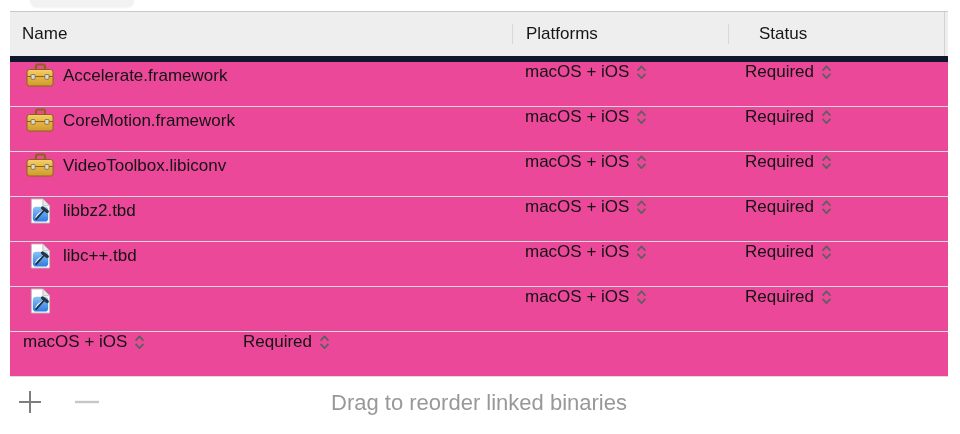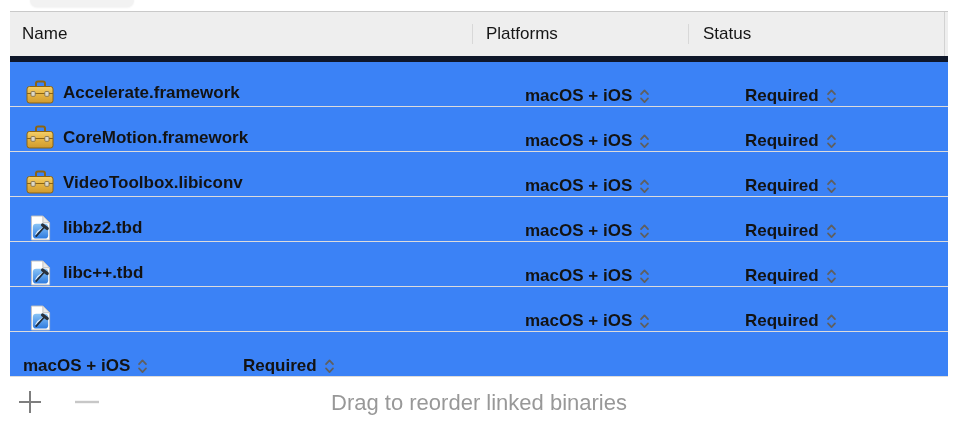--- a/index.html
+++ b/index.html
@@ -19,26 +19,26 @@
   }
   .thead{
     position:relative;display:flex;align-items:center;height:44px;
     background:#eeeeee;
     border-top:1px solid #c9c9c9;border-bottom:6px solid #0f172a;
     font-size:17px;color:#161616;
   }
   .th{display:flex;align-items:center;}
   .th-name{flex:1;padding-left:12px;}
   .th-platforms{width:216px;box-sizing:border-box;border-left:1px solid #d8d8d8;padding-left:13px;}
-  .th-status{width:260px;box-sizing:border-box;border-left:1px solid #d8d8d8;padding-left:14px;}
+  .th-status{width:220px;box-sizing:border-box;border-left:1px solid #d8d8d8;padding-left:30px;}
   .thead-right-sep{position:absolute;right:3px;top:0;bottom:0;width:1px;background:#d2d2d2;}
   .row{
-    display:flex;align-items:flex-end;height:44px;
-    border-bottom:1px solid #dcdcdc;background:#3b82f6;
-    font-size:17px;color:#131313;font-weight:bold;
+    display:flex;align-items:flex-start;height:44px;
+    border-bottom:1px solid #dcdcdc;background:#ec4899;
+    font-size:17px;color:#131313;
   }
   .cell-name{flex:1;display:flex;align-items:center;padding-left:16px;}
   .cell-name .icn{width:28px;height:27px;display:flex;align-items:center;justify-content:center;margin-right:9px;flex:0 0 28px;}
   .cell-pop{box-sizing:border-box;display:flex;align-items:center;}
   .cell-platforms{width:216px;padding-left:13px;}
   .cell-status{width:220px;padding-left:17px;}
   .popup{display:flex;align-items:center;cursor:default;}
   .popup .lbl{white-space:nowrap;}
   .popup svg{margin-left:7px;display:block;}
   .tfoot{

